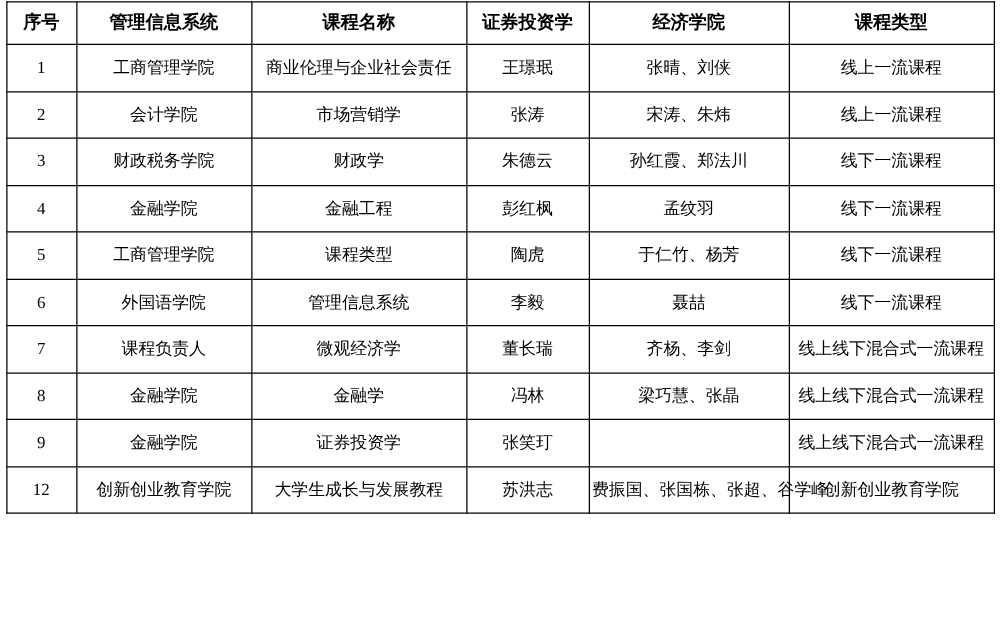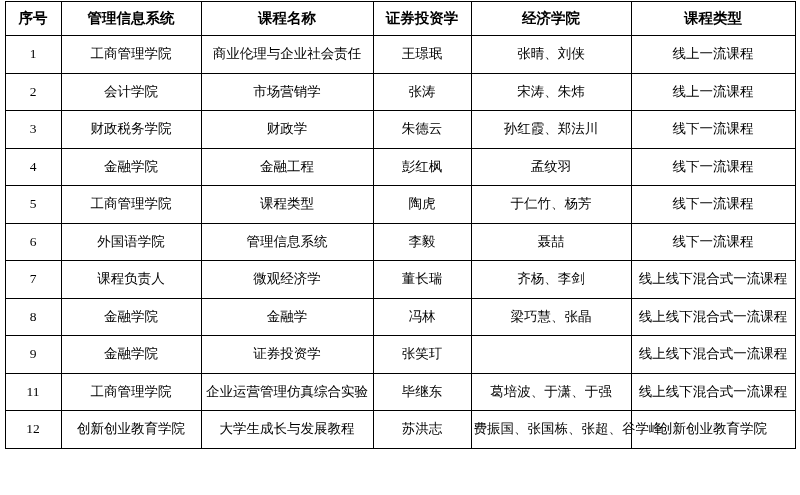--- a/index.html
+++ b/index.html
@@ -145,28 +145,20 @@
       </tr>
       <tr>
         <td class="idx-cell">9</td>
         <td>金融学院</td>
         <td>证券投资学</td>
         <td>张笑玎</td>
         <td></td>
         <td>线上线下混合式一流课程</td>
       </tr>
       <tr>
-        <td class="idx-cell">11</td>
-        <td>工商管理学院</td>
-        <td>企业运营管理仿真综合实验</td>
-        <td>毕继东</td>
-        <td>葛培波、于潇、于强</td>
-        <td>线上线下混合式一流课程</td>
-      </tr>
-      <tr>
         <td class="idx-cell">12</td>
         <td>创新创业教育学院</td>
         <td>大学生成长与发展教程</td>
         <td>苏洪志</td>
         <td>费振国、张国栋、张超、谷学峰</td>
         <td>创新创业教育学院</td>
       </tr>
     </tbody>
   </table>
 </div>

